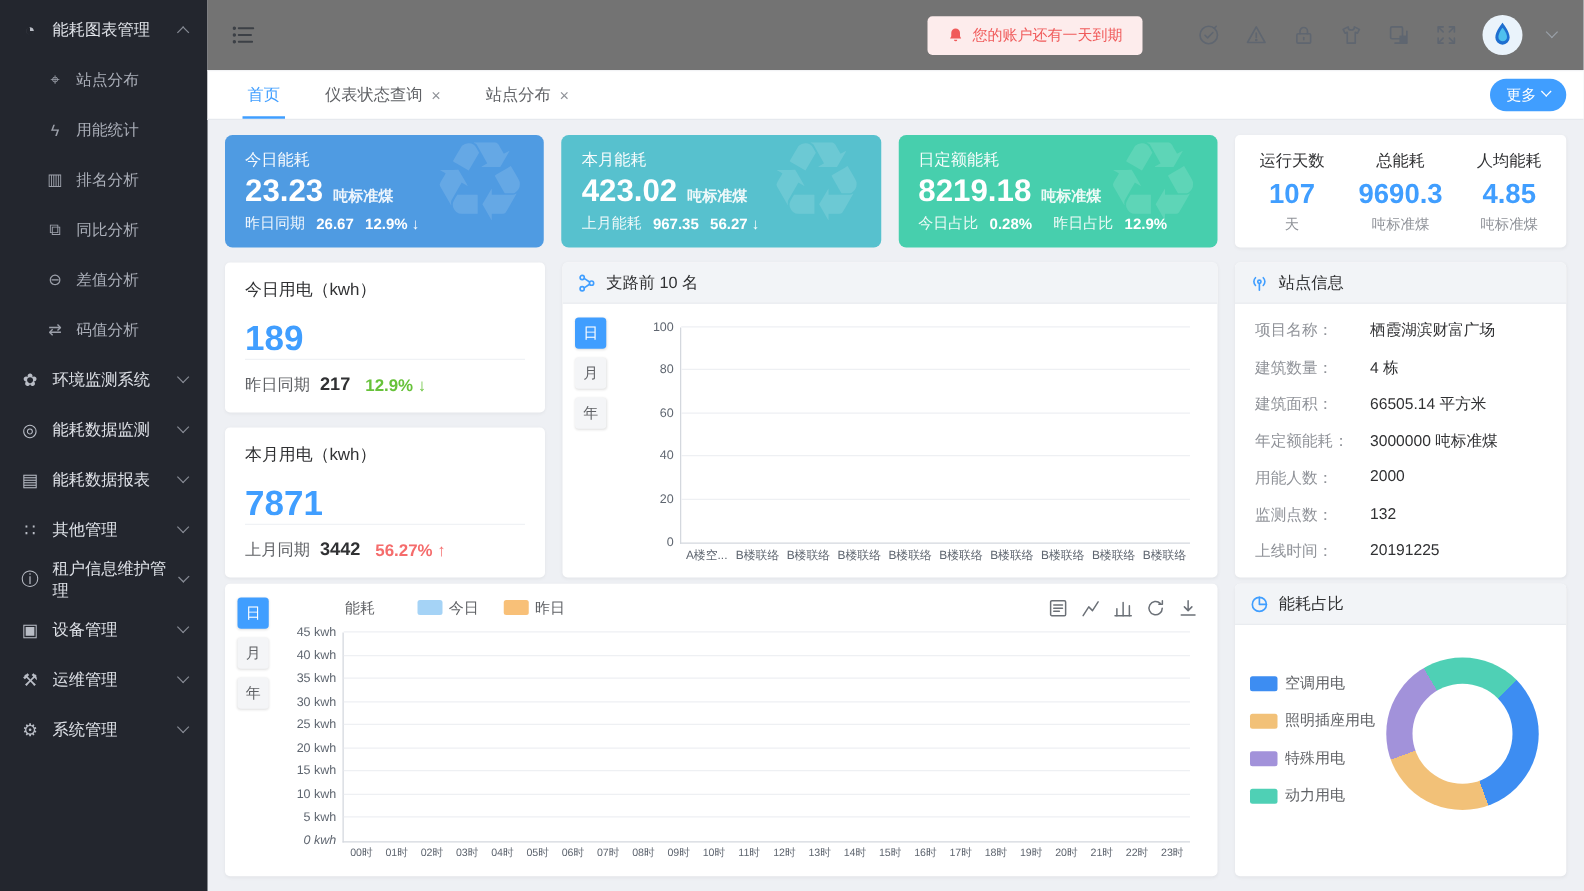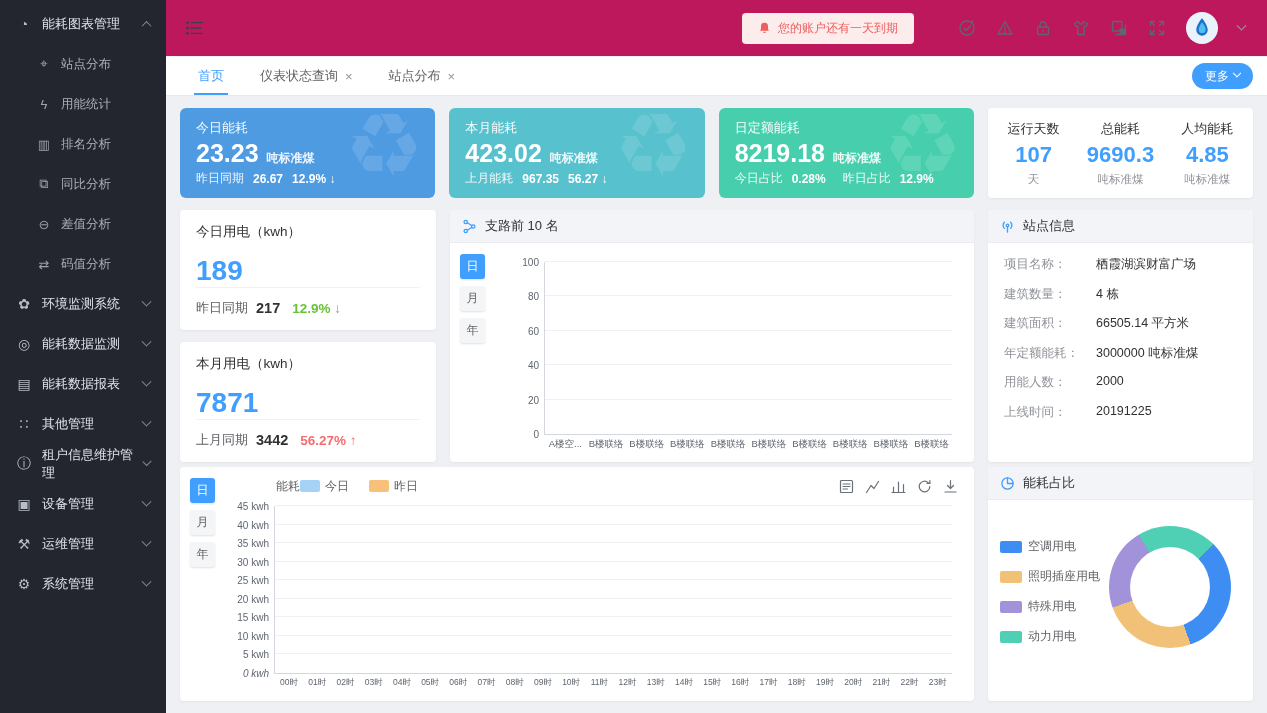--- a/index.html
+++ b/index.html
@@ -16,21 +16,21 @@
   .submenu-item { height:40px; display:flex; align-items:center; padding:0 16px 0 36px; gap:9px; font-size:12.5px; color:#abafb9; cursor:pointer; }
   .mi-icon { width:16px; text-align:center; font-size:14px; color:#b9bdc6; flex-shrink:0; }
   .submenu-item .mi-icon { color:#9ca0aa; font-size:13px; }
   .chev { width:7px; height:7px; border-right:1.5px solid #878b95; border-bottom:1.5px solid #878b95; display:inline-block; margin-left:auto; }
   .chev.down { transform:rotate(45deg) translate(-2px,-2px); }
   .chev.up { transform:rotate(-135deg) translate(-1px,-1px); }
   .chev.white { border-color:#fff; width:6px; height:6px; margin-left:5px; }
 
   
   .main { flex:1; display:flex; flex-direction:column; min-width:0; }
-  .topbar { height:56px; background:#be185d; display:flex; align-items:center; padding:0 22px 0 20px; flex-shrink:0; }
+  .topbar { height:56px; background:#737373; display:flex; align-items:center; padding:0 22px 0 20px; flex-shrink:0; }
   .topbar-right { margin-left:auto; display:flex; align-items:center; gap:20px; }
   .notice-pill { background:#fdecec; color:#f05b5b; font-size:12px; padding:7px 16px; border-radius:4px; display:flex; align-items:center; gap:7px; cursor:pointer; margin-right:24px; }
   .icon-btn { width:18px; height:18px; cursor:pointer; display:flex; align-items:center; justify-content:center; }
   .ico { stroke:#5f6670; fill:none; stroke-width:1.3; stroke-linecap:round; stroke-linejoin:round; }
   .avatar { width:32px; height:32px; border-radius:50%; background:#eaf3fb; display:flex; align-items:center; justify-content:center; cursor:pointer; }
 
   
   .tabbar { height:40px; background:#fff; border-top:1px solid #f2f3f5; border-bottom:1px solid #e6e9ee; display:flex; align-items:center; padding:0 14px; flex-shrink:0; }
   .tabs { display:flex; height:100%; }
   .tab { padding:0 18px; display:flex; align-items:center; gap:7px; font-size:13px; color:#606266; cursor:pointer; position:relative; }
@@ -88,21 +88,21 @@
   .site-value { color:#303133; }
 
   
   .chart-flex { display:flex; padding:9px 12px 6px 10px; gap:6px; height:100%; }
   .toggle-col { display:flex; flex-direction:column; gap:7px; width:28px; flex-shrink:0; padding-top:2px; }
   .toggle { width:25px; height:25px; background:#f4f5f7; color:#606266; font-size:12px; display:flex; align-items:center; justify-content:center; border-radius:3px; cursor:pointer; box-shadow:0 1px 2px rgba(0,0,0,.12); }
   .toggle.active { background:#409eff; color:#fff; }
   .chart-main { flex:1; display:flex; flex-direction:column; min-width:0; }
   .trend-top { display:flex; align-items:center; height:20px; font-size:12px; color:#606266; flex-shrink:0; padding-right:4px; }
   .axis-name { margin-left:52px; color:#606266; }
-  .legend { display:flex; gap:20px; }
+  .legend { display:flex; gap:20px; margin-left:34px; }
   .leg-item { display:flex; align-items:center; gap:5px; }
   .leg-sq { width:20px; height:12px; border-radius:2px; display:inline-block; }
   .toolbox { margin-left:auto; display:flex; gap:11px; }
   .tb-icon { width:15px; height:15px; cursor:pointer; }
   .tb-icon svg { stroke:#6b7077; fill:none; stroke-width:1.2; stroke-linecap:round; stroke-linejoin:round; }
   .chart { position:relative; flex:1; margin-top:4px; }
   .plot { position:absolute; left:50px; right:10px; top:6px; bottom:21px; border-left:1px solid #d4d8de; border-bottom:1px solid #d4d8de; }
   .grid { position:absolute; left:0; right:0; height:1px; background:#eef0f3; }
   .ylab { position:absolute; left:-50px; width:44px; text-align:right; font-size:10px; color:#5f6670; transform:translateY(50%); }
   .bars { position:absolute; left:0; right:0; top:0; bottom:0; display:flex; align-items:flex-end; }
@@ -483,20 +483,24 @@
                 <span class="site-label">建筑面积：</span>
                 <span class="site-value">66505.14 平方米</span>
               </div>
               <div class="site-row">
                 <span class="site-label">年定额能耗：</span>
                 <span class="site-value">3000000 吨标准煤</span>
               </div>
               <div class="site-row">
                 <span class="site-label">用能人数：</span>
                 <span class="site-value">2000</span>
+              </div>
+              <div class="site-row">
+                <span class="site-label">监测点数：</span>
+                <span class="site-value">132</span>
               </div>
               <div class="site-row">
                 <span class="site-label">上线时间：</span>
                 <span class="site-value">20191225</span>
               </div>
             </div>
         </div>
       </div>
 
       <div class="row3">

